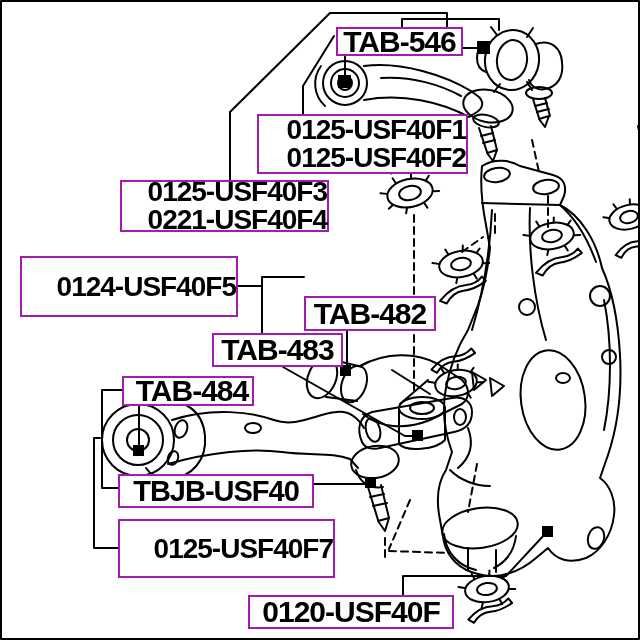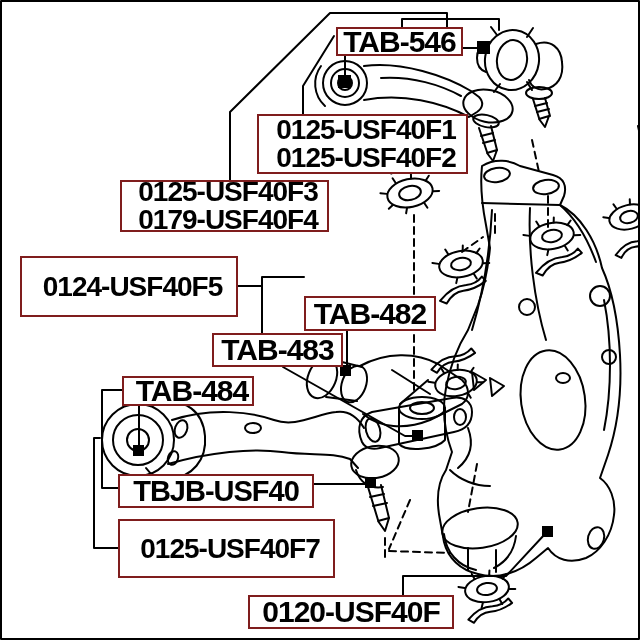--- a/index.html
+++ b/index.html
@@ -2,26 +2,26 @@
 <html><head>
 <meta charset="utf-8">
 <style>
   html,body{margin:0;padding:0;background:#ffffff;}
   #stage{
     position:relative;width:640px;height:640px;background:#ffffff;
     font-family:"Liberation Sans", sans-serif;overflow:hidden;
   }
   #art{position:absolute;left:0;top:0;}
   .callout{
-    position:absolute;box-sizing:border-box;border:2px solid #7f1d1d;background:#fff;
+    position:absolute;box-sizing:border-box;border:2px solid #a21caf;background:#fff;
     color:#000;font-weight:700;display:flex;flex-direction:column;
     justify-content:center;letter-spacing:-1px;line-height:1;
   }
   .callout.center{align-items:center;}
-  .callout.left{align-items:center;padding-left:7px;}
+  .callout.left{align-items:flex-end;padding-left:7px;}
   .two{font-size:28px;line-height:28px;}
   .one-lg{font-size:30px;}
   .one-md{font-size:29px;text-align:center;}
 </style>
 </head>
 <body>
 
 <div id="stage">
 
   <svg id="art" width="640" height="640" viewBox="0 0 640 640" fill="none" stroke="#000" stroke-width="2" stroke-linecap="round" stroke-linejoin="round">
@@ -223,21 +223,21 @@
     <span>TAB-546</span>
   </div>
 
   <div class="callout left two" style="left:257px;top:114px;width:211px;height:60px;">
     <span>0125-USF40F1</span>
     <span>0125-USF40F2</span>
   </div>
 
   <div class="callout left two" style="left:120px;top:180px;width:209px;height:52px;">
     <span>0125-USF40F3</span>
-    <span>0179-USF40F4</span>
+    <span>0221-USF40F4</span>
   </div>
 
   <div class="callout left two" style="left:20px;top:256px;width:218px;height:61px;">
     <span>0124-USF40F5</span>
   </div>
 
   <div class="callout center one-lg" style="left:304px;top:270px;width:132px;height:35px;margin-top:26px;">
     <span>TAB-482</span>
   </div>
 

